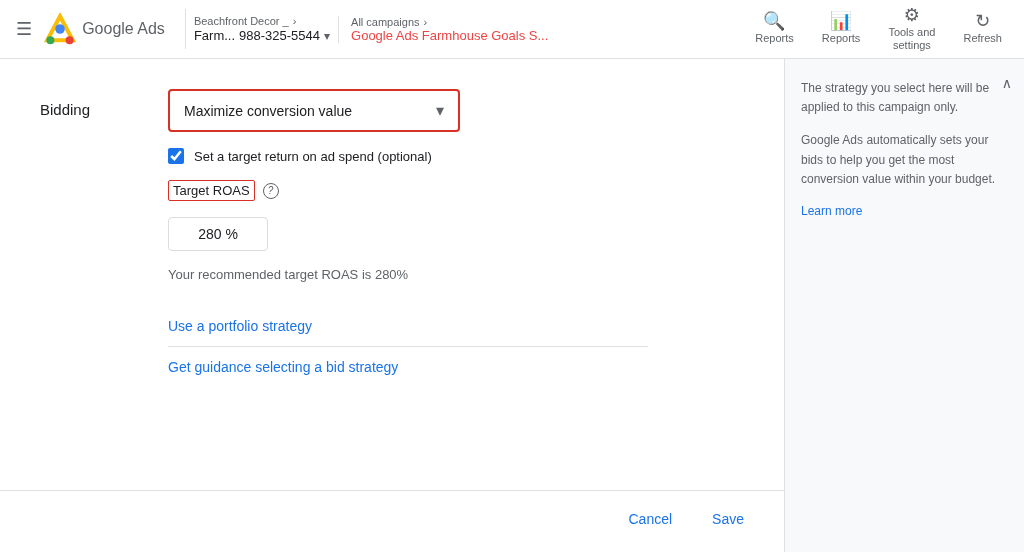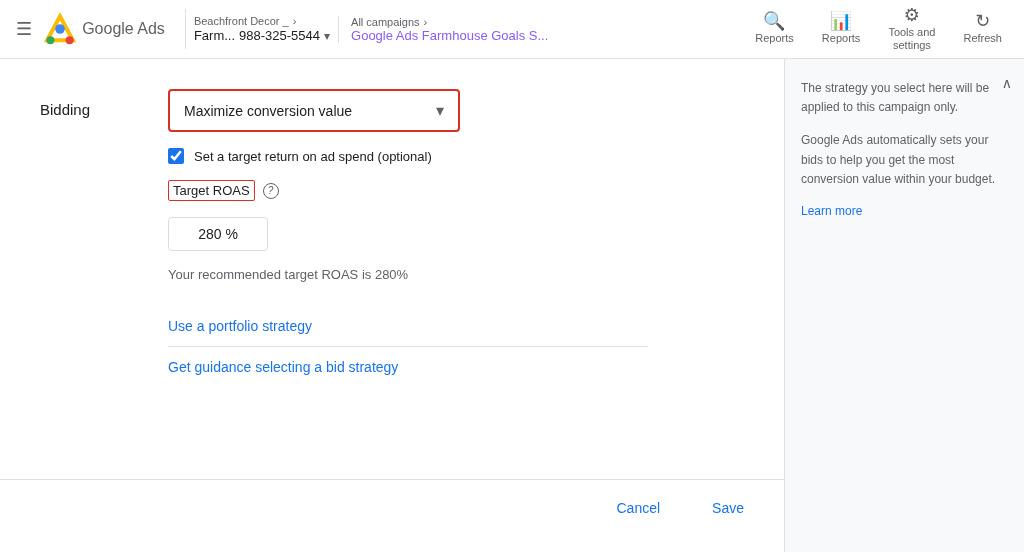--- a/index.html
+++ b/index.html
@@ -83,21 +83,21 @@
     }
     .nav-campaign-top {
       display: flex;
       align-items: center;
       gap: 4px;
       font-size: 11px;
       color: #5f6368;
     }
     .nav-campaign-bottom {
       font-size: 13px;
-      color: #8b5cf6;
+      color: #ef4444;
       font-weight: 500;
       max-width: 280px;
       white-space: nowrap;
       overflow: hidden;
       text-overflow: ellipsis;
     }
     .nav-spacer { flex: 1; }
     .nav-action {
       display: flex;
       flex-direction: column;
@@ -280,30 +280,29 @@
     }
     .sidebar-learn-more {
       font-size: 12px;
       color: #1a73e8;
       cursor: pointer;
     }
 
     
     .bottom-bar {
       position: absolute;
-      bottom: 16px;
+      bottom: 5px;
       right: 0;
       left: 0;
       display: flex;
       justify-content: flex-end;
       align-items: center;
       padding: 12px 20px;
       border-top: 1px solid #e0e0e0;
       background: #fff;
-      gap: 12px;
     }
     .btn-cancel {
       padding: 8px 20px;
       font-size: 14px;
       color: #1a73e8;
       background: transparent;
       border: none;
       cursor: pointer;
       border-radius: 4px;
       font-weight: 500;

